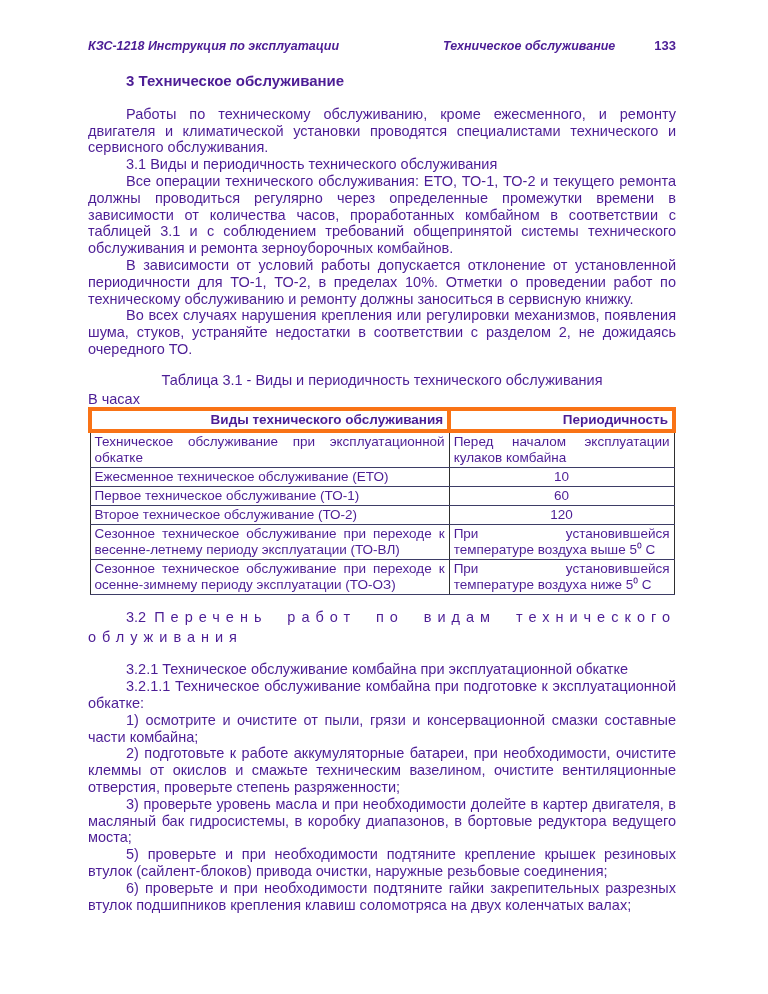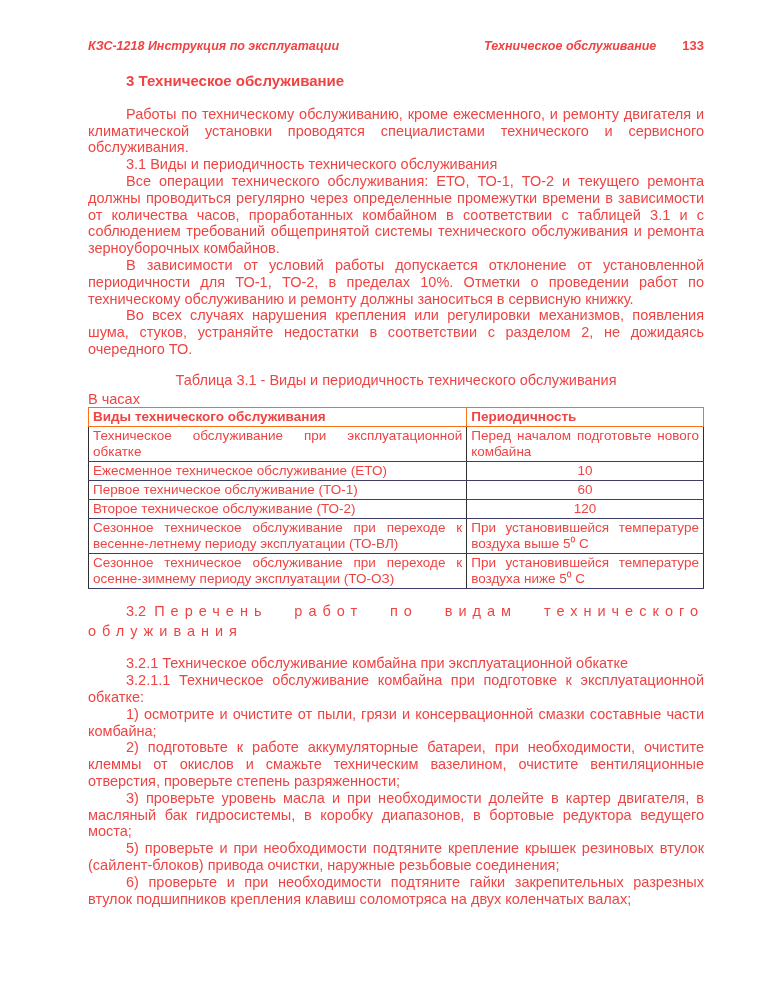--- a/index.html
+++ b/index.html
@@ -1,52 +1,52 @@
 <!DOCTYPE html>
 <html lang="ru"><head>
 <meta charset="utf-8">
 <style>
   html,body { margin:0; padding:0; background:#ffffff; }
   .page {
     position:relative;
     width:768px; height:994px;
     box-sizing:border-box;
     background:#ffffff;
-    padding:38px 64px 0 88px;
+    padding:38px 92px 0 88px;
     font-family:"Liberation Sans", sans-serif;
     font-size:14.5px;
     line-height:16.8px;
-    color:#ef4444;
+    color:#4c1d95;
     overflow:hidden;
   }
   .pg-header {
     display:flex; justify-content:space-between; align-items:baseline;
     font-size:12.5px; margin-bottom:17px;
   }
   .hdr-left, .hdr-section { font-style:italic; font-weight:700; }
-  .hdr-right { display:flex; gap:26px; align-items:flex-end; }
+  .hdr-right { display:flex; gap:39px; align-items:flex-end; }
   .hdr-page { font-style:normal; font-weight:700; font-size:13px; }
   h1.sec-heading {
     font-size:15px; font-weight:700; margin:0 0 16px 38px; line-height:18px;
   }
   p { margin:0; text-align:justify; }
   p.ind { text-indent:38px; }
   .caption-block { margin-top:14px; }
   p.caption { text-align:center; }
   p.unit { margin-top:2px; }
   table.maint {
     width:100%; border-collapse:collapse; table-layout:fixed;
     font-size:13.5px; line-height:16px;
     border:1px solid #2e2e2e;
   }
   table.maint col.c1 { width:61.5%; }
   table.maint col.c2 { width:38.5%; }
   table.maint th {
-    font-weight:700; text-align:left; padding:1px 4px;
-    border:1px solid #f97316;
+    font-weight:700; text-align:right; padding:1px 4px;
+    border:4px solid #f97316;
   }
   table.maint td {
     padding:1px 4px; vertical-align:top; text-align:justify;
     border-left:1px solid #2e2e2e; border-right:1px solid #2e2e2e;
     border-top:1px solid #3d3d66; border-bottom:1px solid #3d3d66;
   }
   table.maint td.num { text-align:center; }
   p.spaced { margin-top:12px; text-indent:38px; line-height:20px; }
   .spread { letter-spacing:6px; }
   .secnum { margin-right:8px;margin-top:39px; }
@@ -85,21 +85,21 @@
       </colgroup>
     <thead>
       <tr>
         <th>Виды технического обслуживания</th>
         <th>Периодичность</th>
       </tr>
     </thead>
     <tbody>
       <tr>
         <td>Техническое обслуживание при эксплуатационной обкатке</td>
-        <td>Перед началом подготовьте нового комбайна</td>
+        <td>Перед началом эксплуатации кулаков комбайна</td>
       </tr>
       <tr>
         <td>Ежесменное техническое обслуживание (ЕТО)</td>
         <td class="num">10</td>
       </tr>
       <tr>
         <td>Первое техническое обслуживание (ТО-1)</td>
         <td class="num">60</td>
       </tr>
       <tr>

